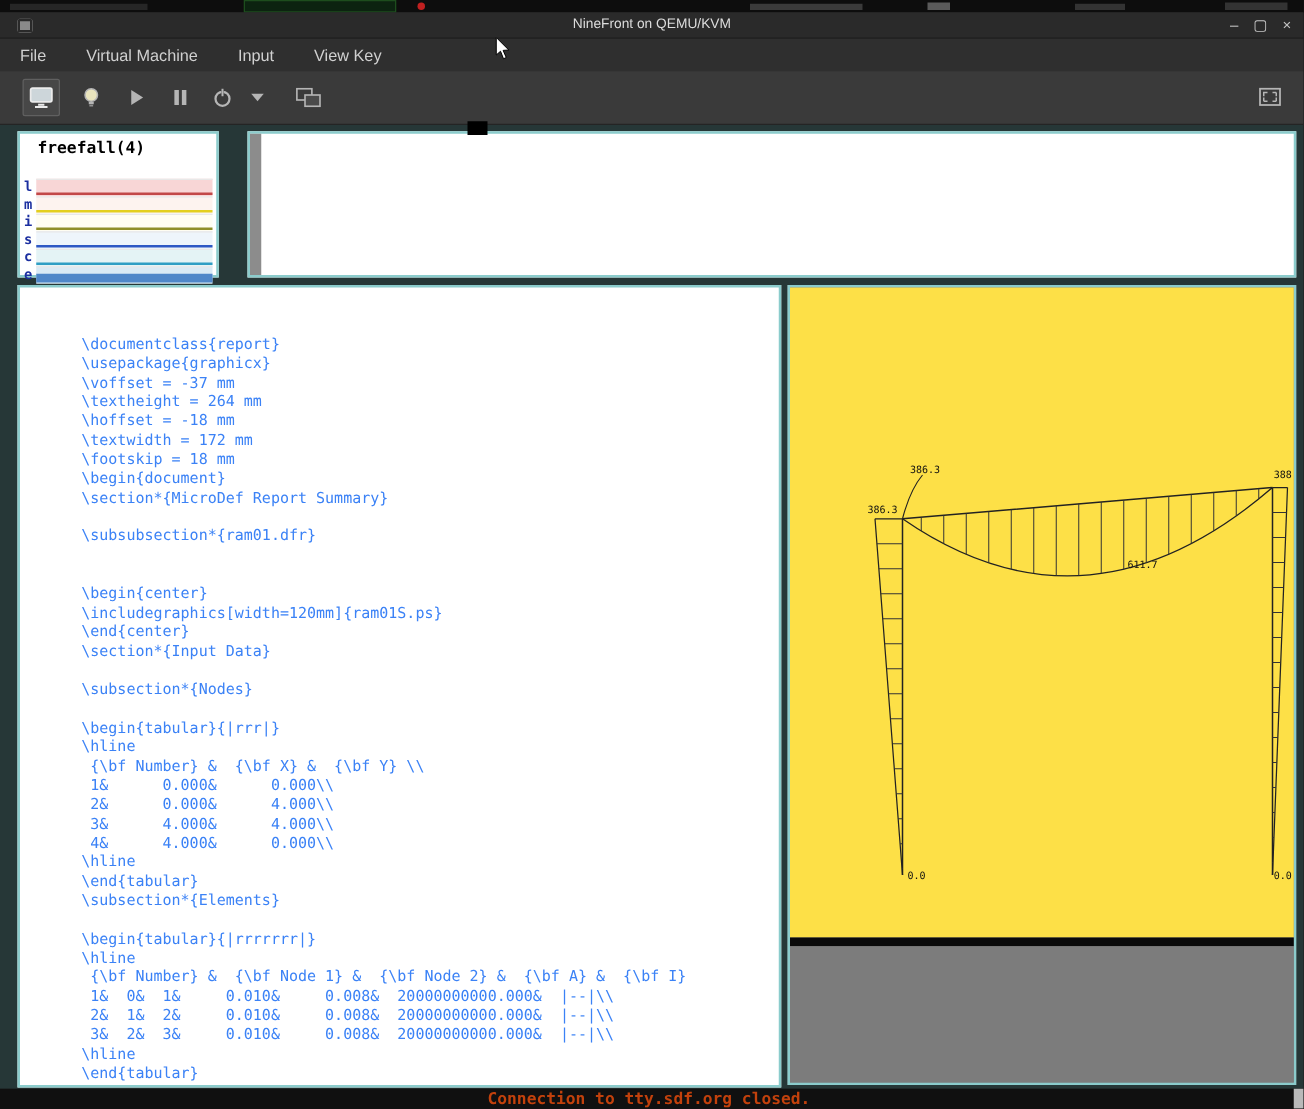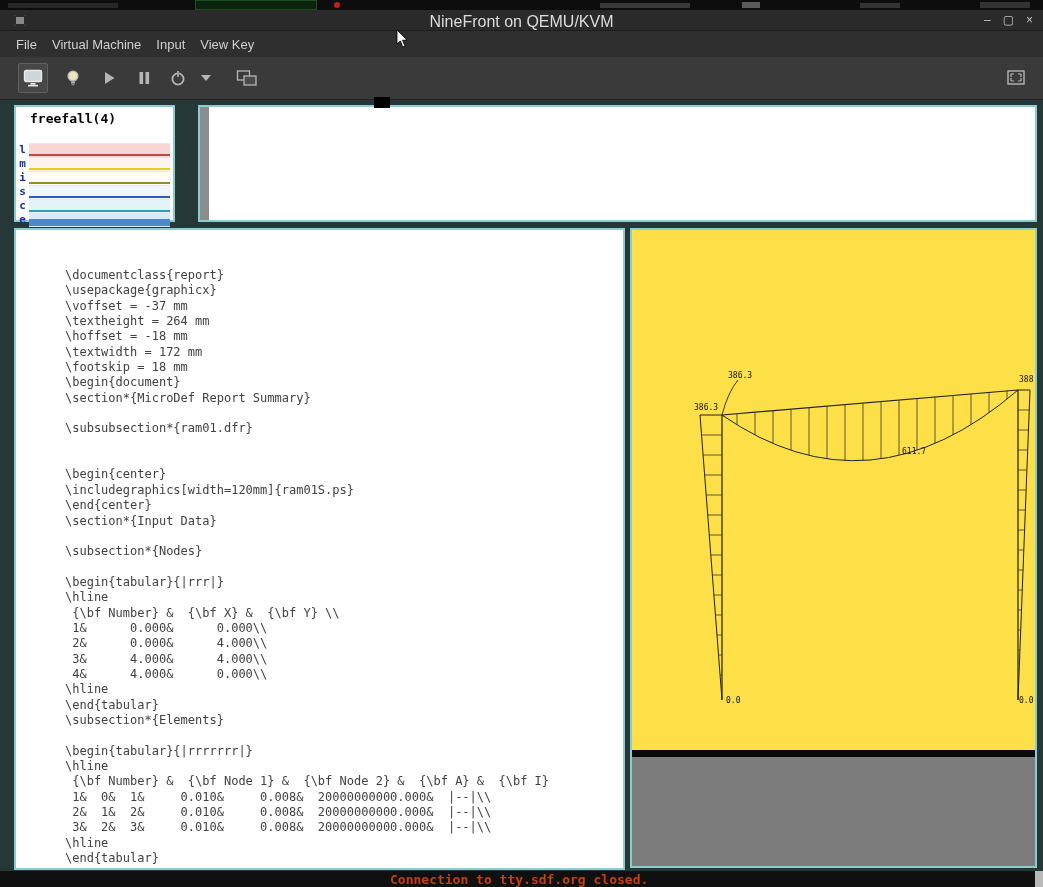--- a/index.html
+++ b/index.html
@@ -6,25 +6,25 @@
   html,body { width:1043px; height:887px; background:#141414; font-family:"Liberation Sans", sans-serif; overflow:hidden; }
   .screen { position:relative; width:1043px; height:887px; background:#141414; overflow:hidden; }
 
   
   .host-top { position:absolute; left:0; top:0; width:1043px; height:10px; background:#0d0d0d; }
   .frag { position:absolute; }
 
   
   .vm-window { position:absolute; left:0; top:10px; width:1043px; height:861px; background:#2e2e2e; }
   .titlebar { position:absolute; left:0; top:0; width:100%; height:21px; background:#2a2a2a; border-bottom:1px solid #1d1d1d; }
-  .titlebar .title { position:absolute; left:0; right:0; top:3px; text-align:center; color:#dcdcdc; font-size:16px; }
+  .titlebar .title { position:absolute; left:0; right:0; top:3px; text-align:center; color:#dcdcdc; font-size:11px; }
   .win-icon { position:absolute; left:14px; top:5px; width:12px; height:11px; background:#8a8a8a; border-radius:2px; box-shadow:inset 0 0 0 2px #2a2a2a, inset 0 0 0 3px #8a8a8a; }
   .win-controls { position:absolute; right:10px; top:0; height:21px; display:flex; gap:12px; align-items:center; color:#c4c4c4; font-size:12px; line-height:21px; }
   .win-controls span { cursor:default; }
-  .menubar { position:absolute; left:0; top:21px; width:100%; height:26px; background:#2f2f2f; display:flex; align-items:center; padding-left:16px; gap:15px; color:#d0d0d0; font-size:13px; }
+  .menubar { position:absolute; left:0; top:21px; width:100%; height:26px; background:#2f2f2f; display:flex; align-items:center; padding-left:16px; gap:32px; color:#d0d0d0; font-size:13px; }
   .toolbar { position:absolute; left:0; top:47px; width:100%; height:43px; background:#3a3a3a; border-bottom:1px solid #242424; }
   .tb-btn { position:absolute; top:6px; width:30px; height:30px; background:transparent; border:none; display:flex; align-items:center; justify-content:center; }
   .tb-btn.active { background:#474747; border:1px solid #606060; border-radius:2px; }
 
   
   .cursor { position:absolute; left:396px; top:20px; z-index:99; }
 
   
   .vm-display { position:absolute; left:0; top:90px; width:1043px; height:771px; background:#263737; }
   .win { position:absolute; background:#ffffff; border:2px solid #8bcccc; }
@@ -39,21 +39,21 @@
 
   
   .console { left:198px; top:5px; width:839px; height:117px; }
   .p9-scrollbar { position:absolute; left:0; top:0; width:9px; height:100%; background:#8c8c8c; }
   .console-text { position:absolute; left:18px; top:17px; font:13px/16px "DejaVu Sans Mono", monospace; color:#000; white-space:pre; }
 
   .artifact { position:absolute; left:374px; top:-3px; width:16px; height:11px; background:#000; }
 
   
   .editor { left:14px; top:128px; width:611px; height:642px; overflow:hidden; }
-  .editor-text { position:absolute; left:49px; top:38px; font:12px/15.35px "DejaVu Sans Mono", monospace; color:#404040; white-space:pre; }
+  .editor-text { position:absolute; left:49px; top:38px; font:12px/15.35px "DejaVu Sans Mono", monospace; color:#3b82f6; white-space:pre; }
 
   
   .diagram { left:630px; top:128px; width:407px; height:640px; background:#7c7c7c; }
   .diagram-canvas { position:absolute; left:0; top:0; width:403px; height:520px; background:#fde047; }
   .diagram-black { position:absolute; left:0; top:520px; width:403px; height:7px; background:#0a0a0a; }
   .diagram-gray { position:absolute; left:0; top:527px; width:403px; height:109px; background:#7c7c7c; }
   .diagram svg text { font-family:"DejaVu Sans Mono", monospace; font-size:8px; fill:#111; }
 
   
   .host-bottom { position:absolute; left:0; top:871px; width:1043px; height:16px; background:#101010; }

